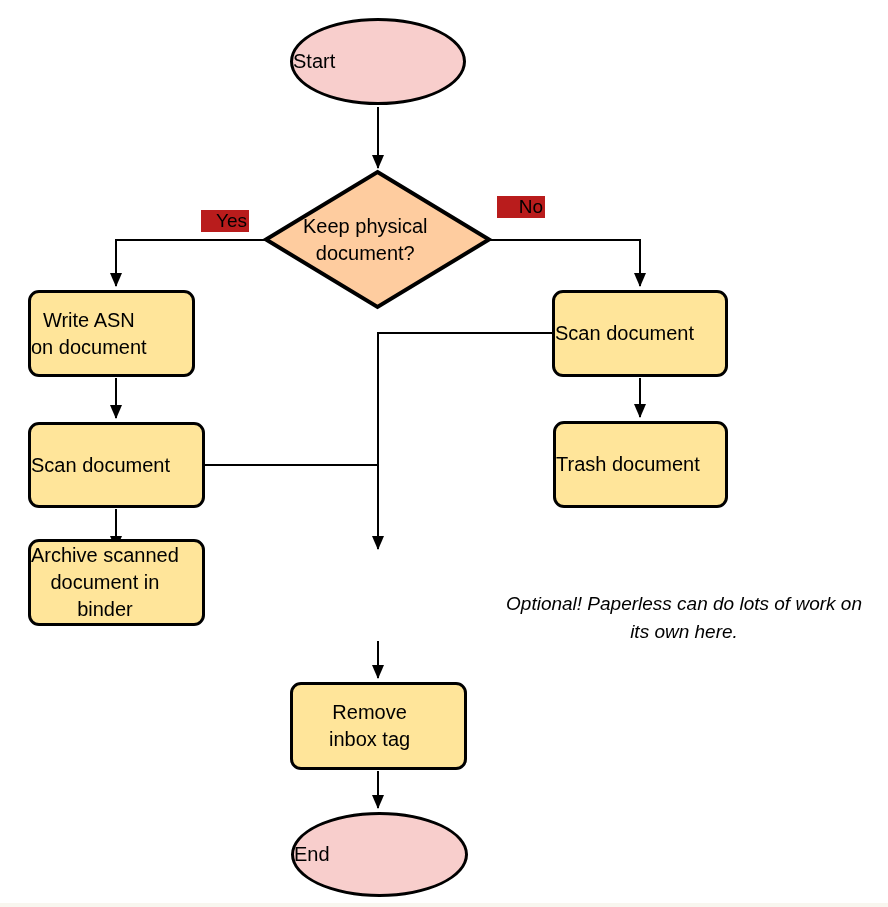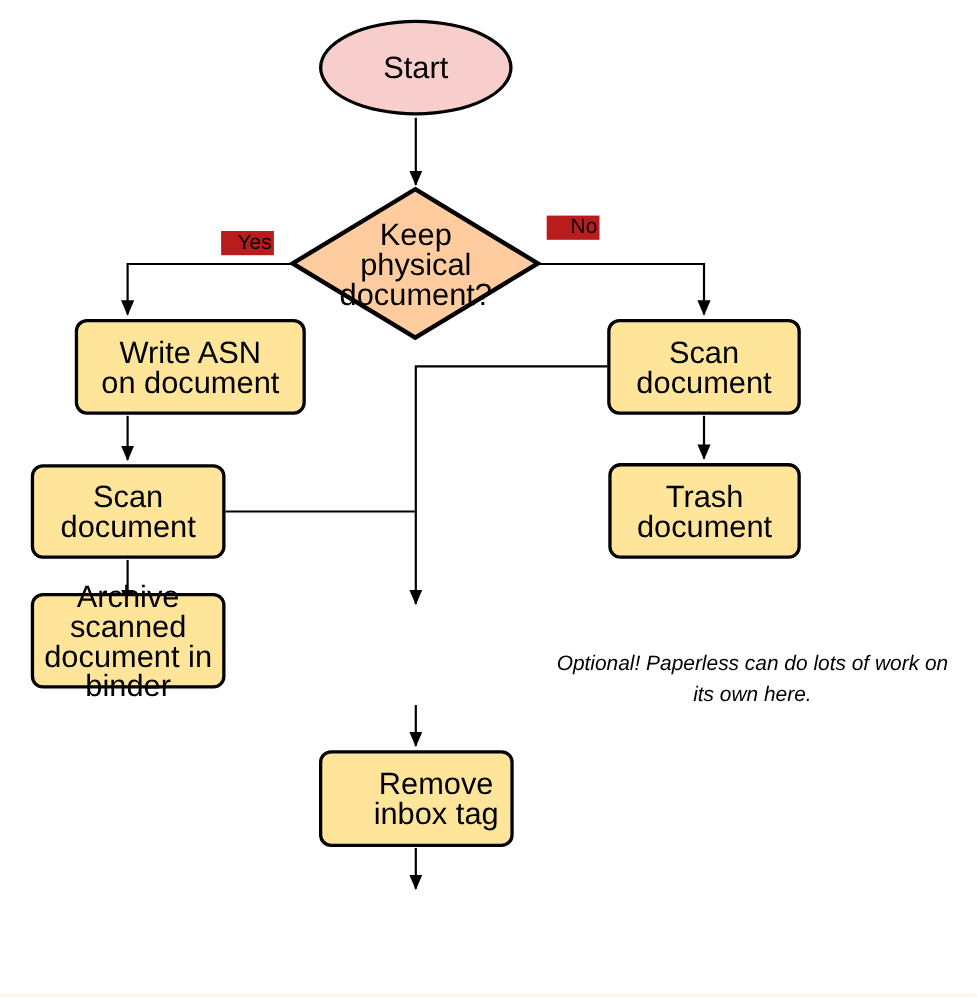--- a/index.html
+++ b/index.html
@@ -29,23 +29,23 @@
     fill: var(--decision-fill, #fecc9f);
     stroke: var(--stroke, #000);
     stroke-width: 4;
     stroke-linejoin: miter;
   }
 
   .node {
     position: absolute;
     display: flex;
     align-items: center;
-    justify-content: center;
+    justify-content: flex-start;
     text-align: center;
-    font-size: 28px;
+    font-size: 20px;
     line-height: 27px;
   }
   .node .label { white-space: pre-line; }
 
   .process {
     background: var(--process-fill, #ffe59a);
     border: 3.5px solid var(--stroke, #000);
     border-radius: 11px;
   }
   .terminator {
@@ -119,21 +119,21 @@
 
   <div class="node decision-label" style="left:303px; top:213px; width:150px; height:54px;">
     <span class="label">Keep physical
 document?</span>
   </div>
 
   <div class="edge-label" style="left:201px; top:210px; width:48px;">Yes</div>
 
   <div class="edge-label" style="left:497px; top:196px; width:48px;">No</div>
 
-  <div class="node process" style="left:28px; top:290px; width:210px; height:87px;margin-left:40px;">
+  <div class="node process" style="left:28px; top:290px; width:167px; height:87px;">
     <span class="label">Write ASN
 on document</span>
   </div>
 
   <div class="node process" style="left:28px; top:422px; width:177px; height:86px;">
     <span class="label">Scan document</span>
   </div>
 
   <div class="node process" style="left:28px; top:539px; width:177px; height:87px;">
     <span class="label">Archive scanned
@@ -148,19 +148,22 @@
   <div class="node process" style="left:553px; top:421px; width:175px; height:87px;">
     <span class="label">Trash document</span>
   </div>
 
 
   <div class="node process" style="left:290px; top:682px; width:177px; height:88px;padding-left:36px;">
     <span class="label">Remove
 inbox tag</span>
   </div>
 
+  <div class="node terminator" style="left:291px; top:812px; width:177px; height:85px;">
+    <span class="label">End</span>
+  </div>
 
   <div class="note">Optional! Paperless can do lots of work on
 its own here.</div>
 
   <div class="page-bottom-edge"></div>
 
 </div>
 
 </body></html>

